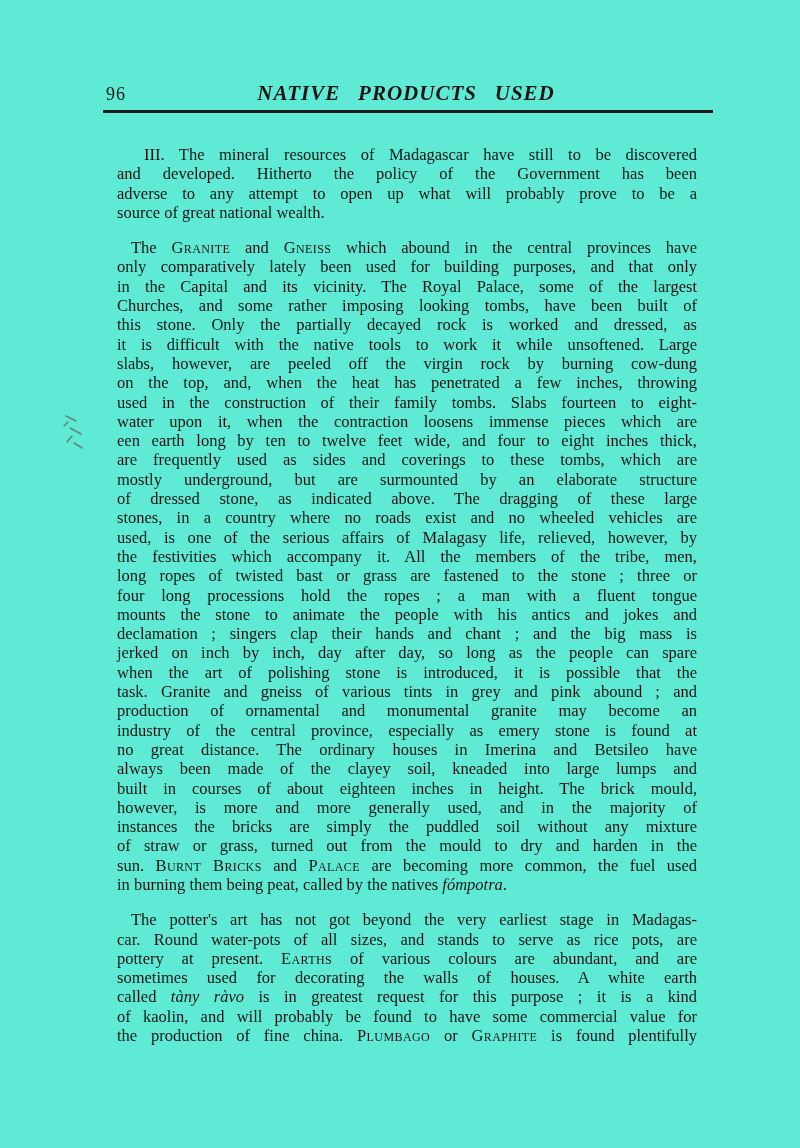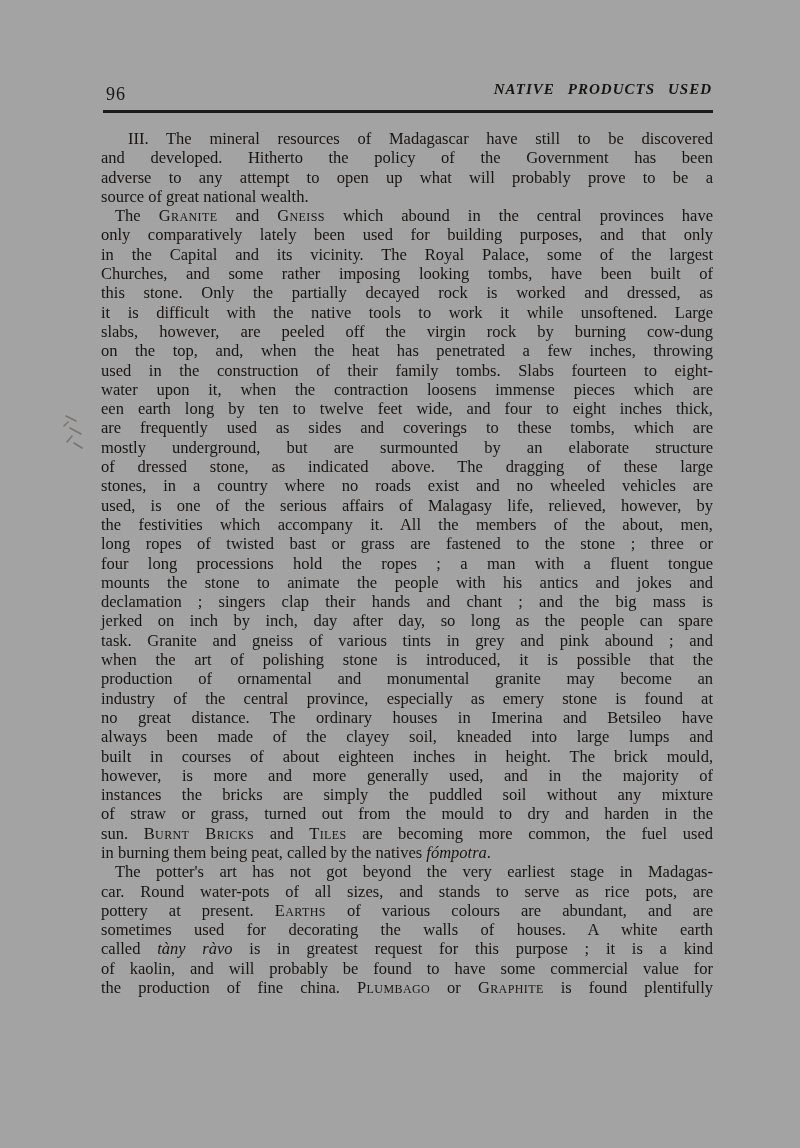--- a/index.html
+++ b/index.html
@@ -4,39 +4,39 @@
 <style>
   html, body {
     margin: 0;
     padding: 0;
     background: #ffffff;
   }
   .page {
     position: relative;
     width: 800px;
     height: 1148px;
-    background: #a3a3a3;
+    background: #5eead4;
     font-family: "Liberation Serif", "DejaVu Serif", serif;
     color: #171513;
     overflow: hidden;
   }
   .page-number {
     position: absolute;
     left: 106px;
     top: 84px;
     font-size: 18px;
     letter-spacing: 1px;
   }
   .running-title {
     position: absolute;
     left: 100px;
     top: 81px;
     width: 612px;
-    text-align: right;
-    font-size: 15px;
+    text-align: center;
+    font-size: 21px;
     font-weight: 700;
     font-style: italic;
     letter-spacing: 1px;
     word-spacing: 0.55em;
   }
   .header-rule {
     position: absolute;
     left: 103px;
     top: 110px;
     width: 610px;
@@ -44,21 +44,21 @@
     background: #1d1b19;
   }
   .text-block {
     position: absolute;
     left: 101px;
     top: 129px;
     width: 612px;
     font-size: 16.5px;
     line-height: 19.3px;
   }
-  .paragraph { margin: 0; }
+  .paragraph { margin: 16px; }
   .line {
     text-align: justify;
     text-align-last: justify;
   }
   .line.first { text-indent: 14px; }
   .paragraph:first-child .line.first { text-indent: 27px; }
   .line.last { text-align-last: left; }
   .smallcaps {
     font-variant: small-caps;
     letter-spacing: 0.4px;
@@ -104,37 +104,37 @@
         <div class="line">slabs, however, are peeled off the virgin rock by burning cow-dung</div>
         <div class="line">on the top, and, when the heat has penetrated a few inches, throwing</div>
         <div class="line">used in the construction of their family tombs.  Slabs fourteen to eight-</div>
         <div class="line">water upon it, when the contraction loosens immense pieces which are</div>
         <div class="line">een earth long by ten to twelve feet wide, and four to eight inches thick,</div>
         <div class="line">are frequently used as sides and coverings to these tombs, which are</div>
         <div class="line">mostly underground, but are surmounted by an elaborate structure</div>
         <div class="line">of dressed stone, as indicated above.  The dragging of these large</div>
         <div class="line">stones, in a country where no roads exist and no wheeled vehicles are</div>
         <div class="line">used, is one of the serious affairs of Malagasy life, relieved, however, by</div>
-        <div class="line">the festivities which accompany it.  All the members of the about, men,</div>
+        <div class="line">the festivities which accompany it.  All the members of the tribe, men,</div>
         <div class="line">long ropes of twisted bast or grass are fastened to the stone ; three or</div>
         <div class="line">four long processions hold the ropes ; a man with a fluent tongue</div>
         <div class="line">mounts the stone to animate the people with his antics and jokes and</div>
         <div class="line">declamation ; singers clap their hands and chant ; and the big mass is</div>
         <div class="line">jerked on inch by inch, day after day, so long as the people can spare</div>
+        <div class="line">when the art of polishing stone is introduced, it is possible that the</div>
         <div class="line">task.  Granite and gneiss of various tints in grey and pink abound ; and</div>
-        <div class="line">when the art of polishing stone is introduced, it is possible that the</div>
         <div class="line">production of ornamental and monumental granite may become an</div>
         <div class="line">industry of the central province, especially as emery stone is found at</div>
         <div class="line">no great distance.  The ordinary houses in Imerina and Betsileo have</div>
         <div class="line">always been made of the clayey soil, kneaded into large lumps and</div>
         <div class="line">built in courses of about eighteen inches in height.  The brick mould,</div>
         <div class="line">however, is more and more generally used, and in the majority of</div>
         <div class="line">instances the bricks are simply the puddled soil without any mixture</div>
         <div class="line">of straw or grass, turned out from the mould to dry and harden in the</div>
-        <div class="line">sun.  <span class="smallcaps">Burnt Bricks</span> and <span class="smallcaps">Tiles</span> are becoming more common, the fuel used</div>
+        <div class="line">sun.  <span class="smallcaps">Burnt Bricks</span> and <span class="smallcaps">Palace</span> are becoming more common, the fuel used</div>
         <div class="line last">in burning them being peat, called by the natives <span class="italic">fómpotra</span>.</div>
       </div>
       <div class="paragraph">
         <div class="line first">The potter's art has not got beyond the very earliest stage in Madagas-</div>
         <div class="line">car.  Round water-pots of all sizes, and stands to serve as rice pots, are</div>
         <div class="line">pottery at present.  <span class="smallcaps">Earths</span> of various colours are abundant, and are</div>
         <div class="line">sometimes used for decorating the walls of houses.  A white earth</div>
         <div class="line">called <span class="italic">tàny ràvo</span> is in greatest request for this purpose ; it is a kind</div>
         <div class="line">of kaolin, and will probably be found to have some commercial value for</div>
         <div class="line">the production of fine china.  <span class="smallcaps">Plumbago</span> or <span class="smallcaps">Graphite</span> is found plentifully</div>

